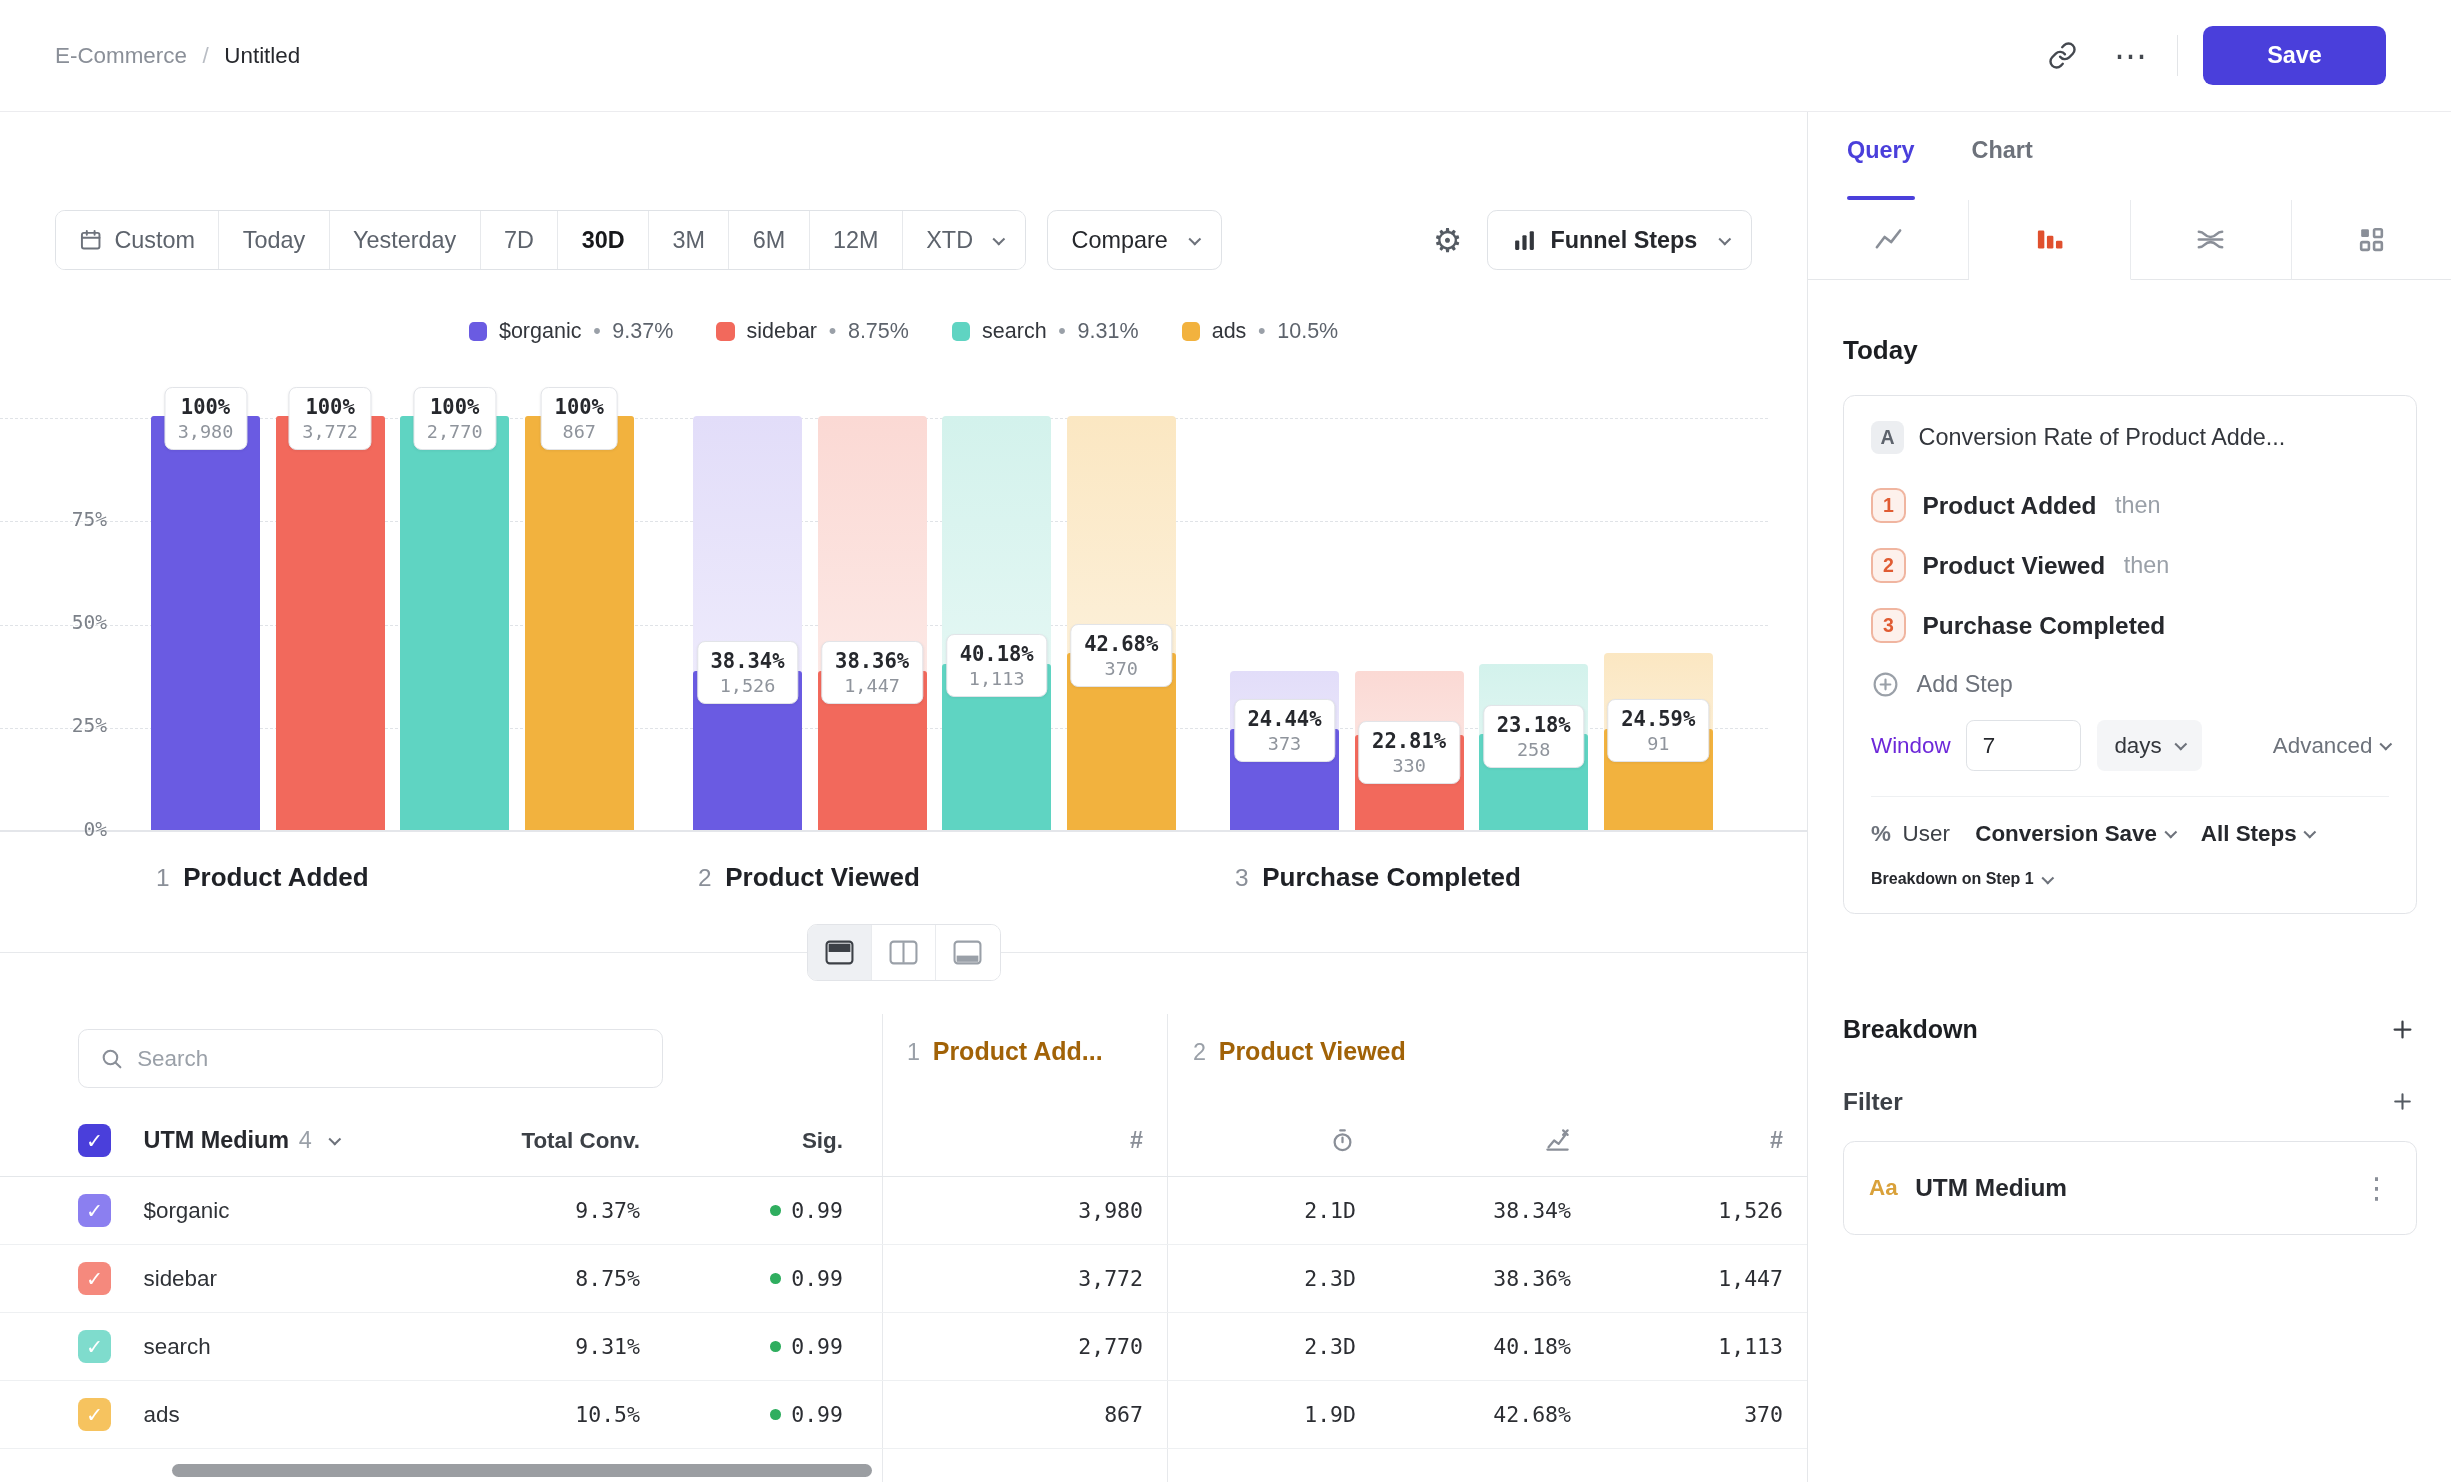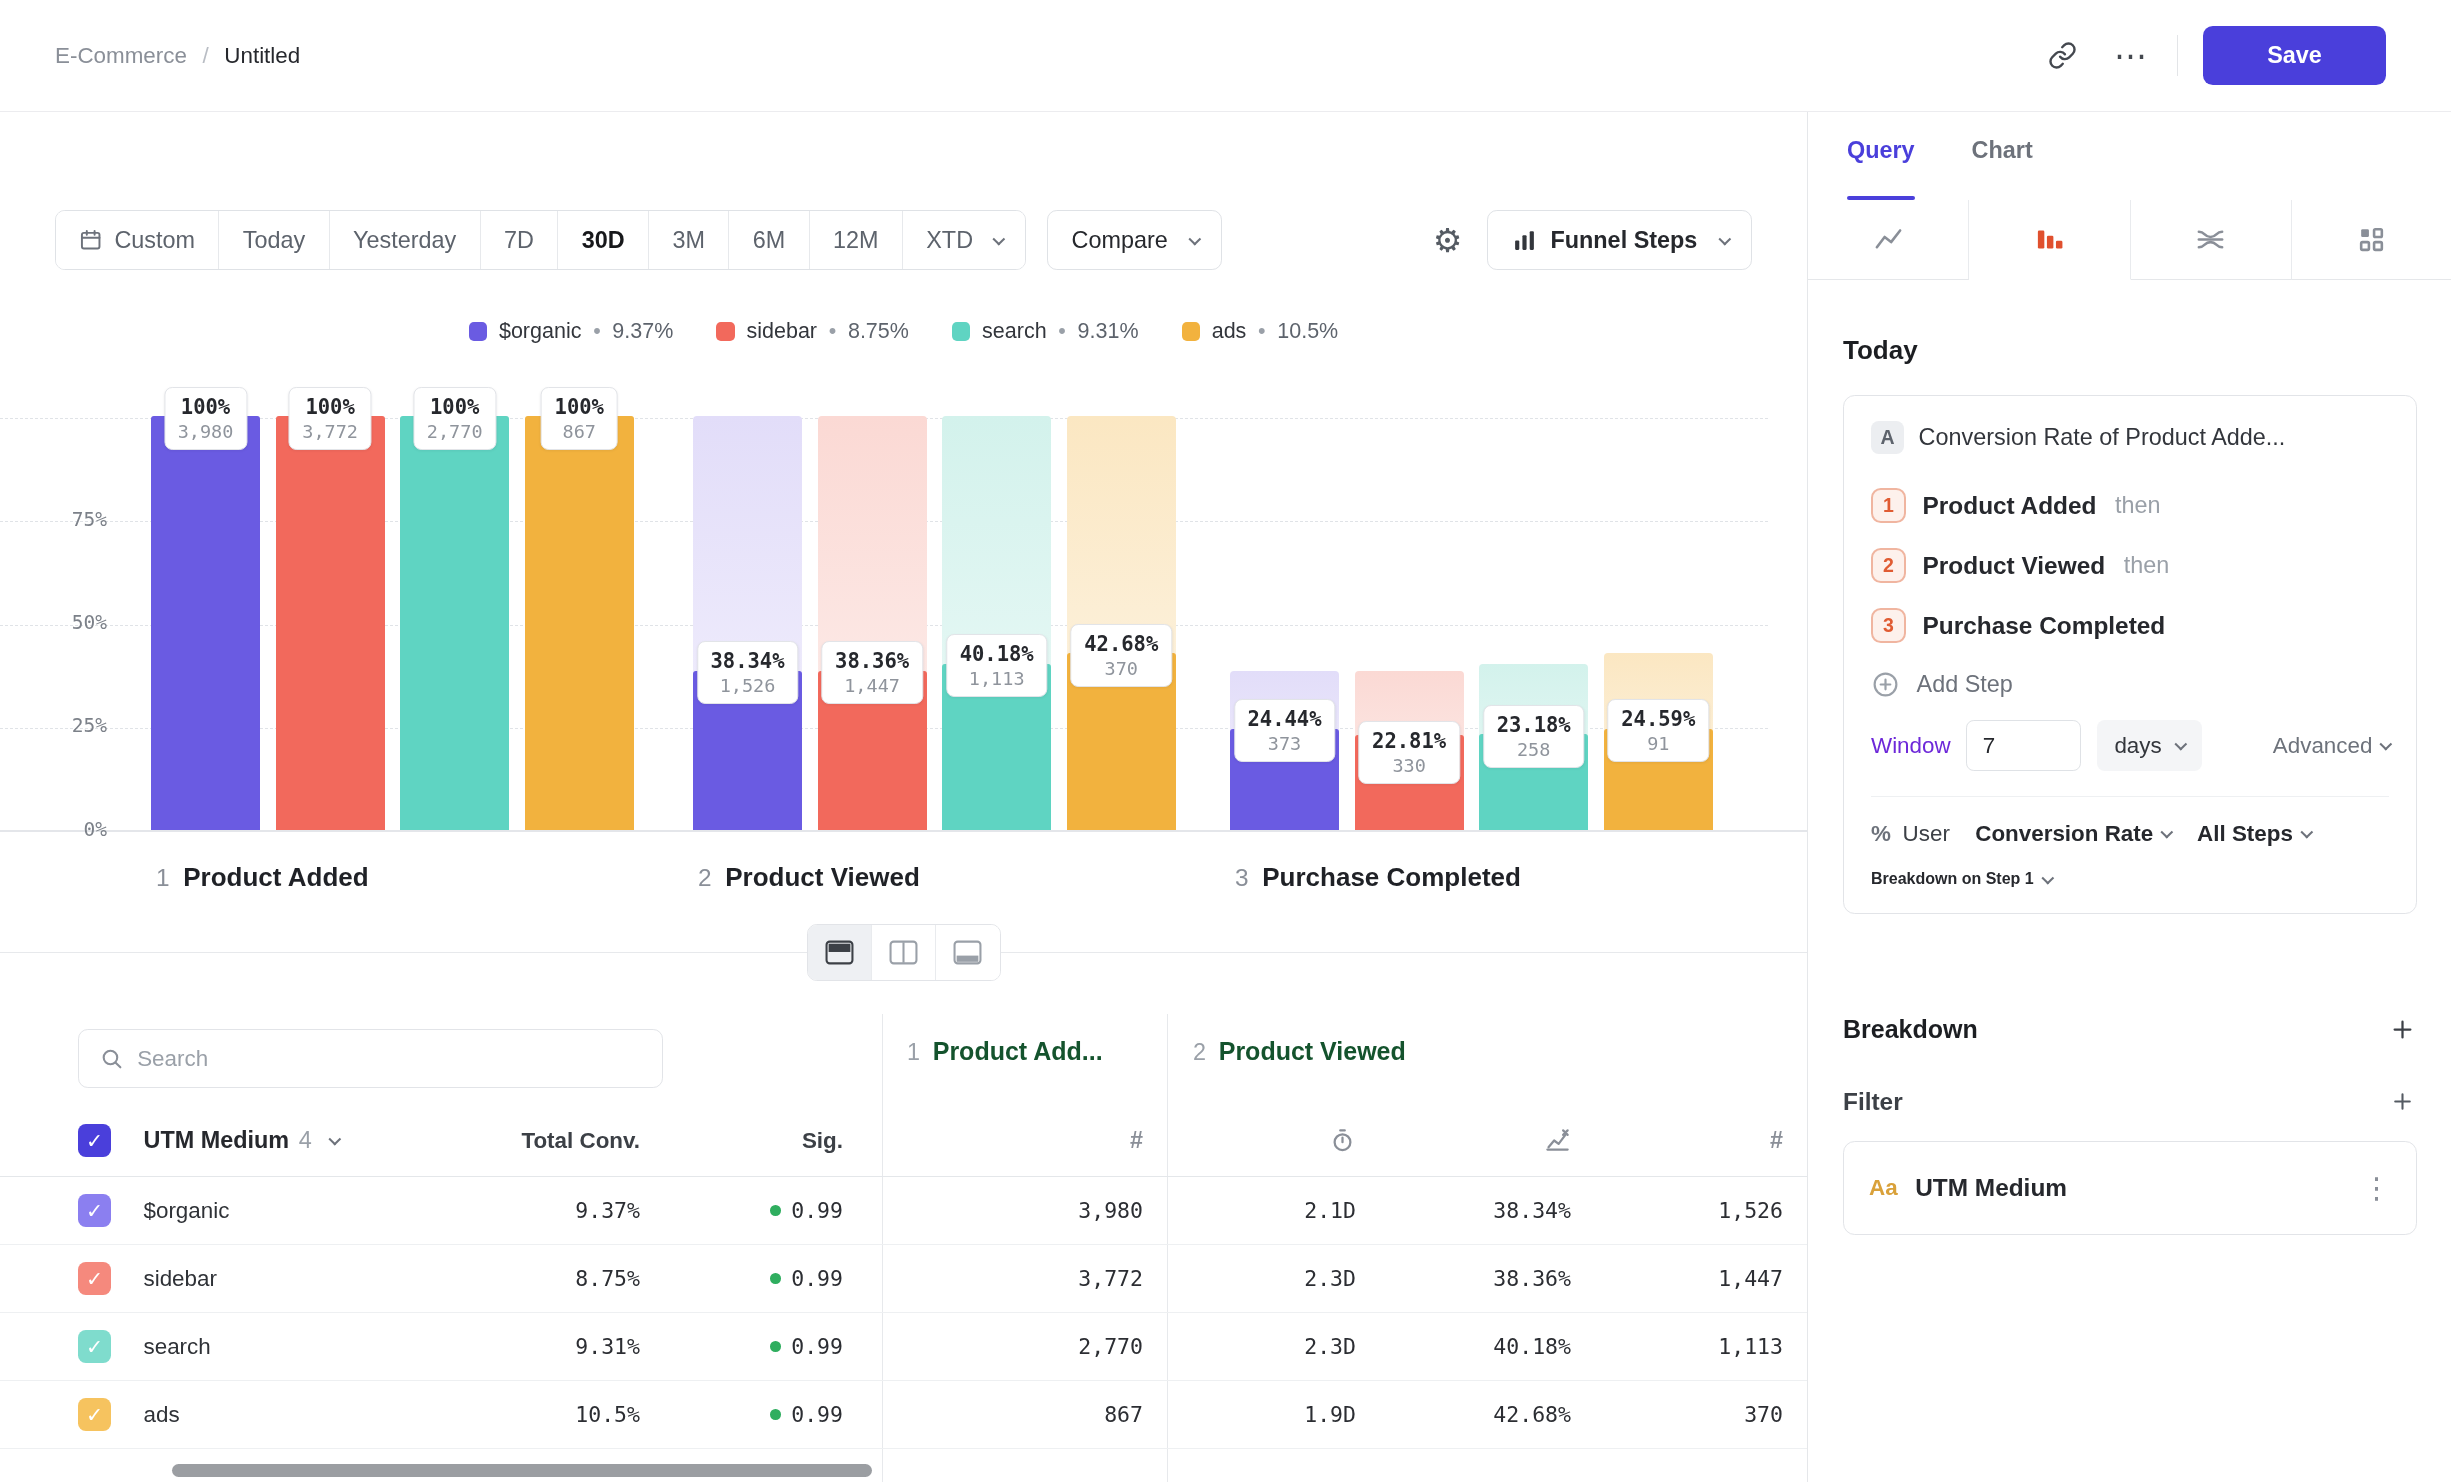--- a/index.html
+++ b/index.html
@@ -98,21 +98,21 @@
   .v1 { left:882px; } .v2 { left:1167px; }
   .search-box { position:absolute; top:917px; left:78px; width:585px; height:59px;
     border:1px solid #e2e4e8; border-radius:9.8px; display:flex; align-items:center;
     gap:13.7px; padding:0 19.5px; background:#fff; }
   .search-box input { border:none; outline:none; flex:1; font-size:22.4px; color:#3c4046;
     font-family:inherit; background:transparent; }
   .search-box input::placeholder { color:#9aa0a8; }
   .group-h { position:absolute; top:925px; display:flex; align-items:baseline; gap:12.7px; }
   .gh1 { left:907px; } .gh2 { left:1193px; }
   .g-num { font-size:23.4px; color:#9aa0a8; }
-  .g-name { font-size:25px; font-weight:700; color:#14532d; }
+  .g-name { font-size:25px; font-weight:700; color:#a16207; }
 
   .row-grid { display:grid; align-items:center; padding-left:78px;
     grid-template-columns:47px 263px 252px 203px 300px 213px 215px 212px; }
   .thead { position:absolute; top:993px; left:0; width:1807px; height:72px;
     border-bottom:1px solid #e4e7ea; }
   .trows { position:absolute; top:1065px; left:0; width:1807px; }
   .trow { height:68px; border-bottom:1px solid #eef0f2; }
   .cb { width:33px; height:33px; border-radius:7.8px; display:flex; align-items:center;
     justify-content:center; color:#fff; font-size:20.5px; font-weight:700; cursor:pointer; }
   .col-name { display:flex; align-items:center; gap:9.8px; padding-left:18.5px; }
@@ -638,21 +638,21 @@
             <span class="advanced">
               <span>Advanced</span>
               <i class="chev sm"></i>
             </span>
           </div>
           <div class="m-sub">
             <div class="conv-row">
               <span class="pct-ic">%</span>
               <span class="count-type">User</span>
               <span class="dd">
-                <span>Conversion Rate</span>
+                <span>Conversion Save</span>
                 <i class="chev sm"></i>
               </span>
               <span class="dd">
                 <span>All Steps</span>
                 <i class="chev sm"></i>
               </span>
             </div>
             <div class="bon-row">
               <span class="dd">
                 <span>Breakdown on Step 1</span>

